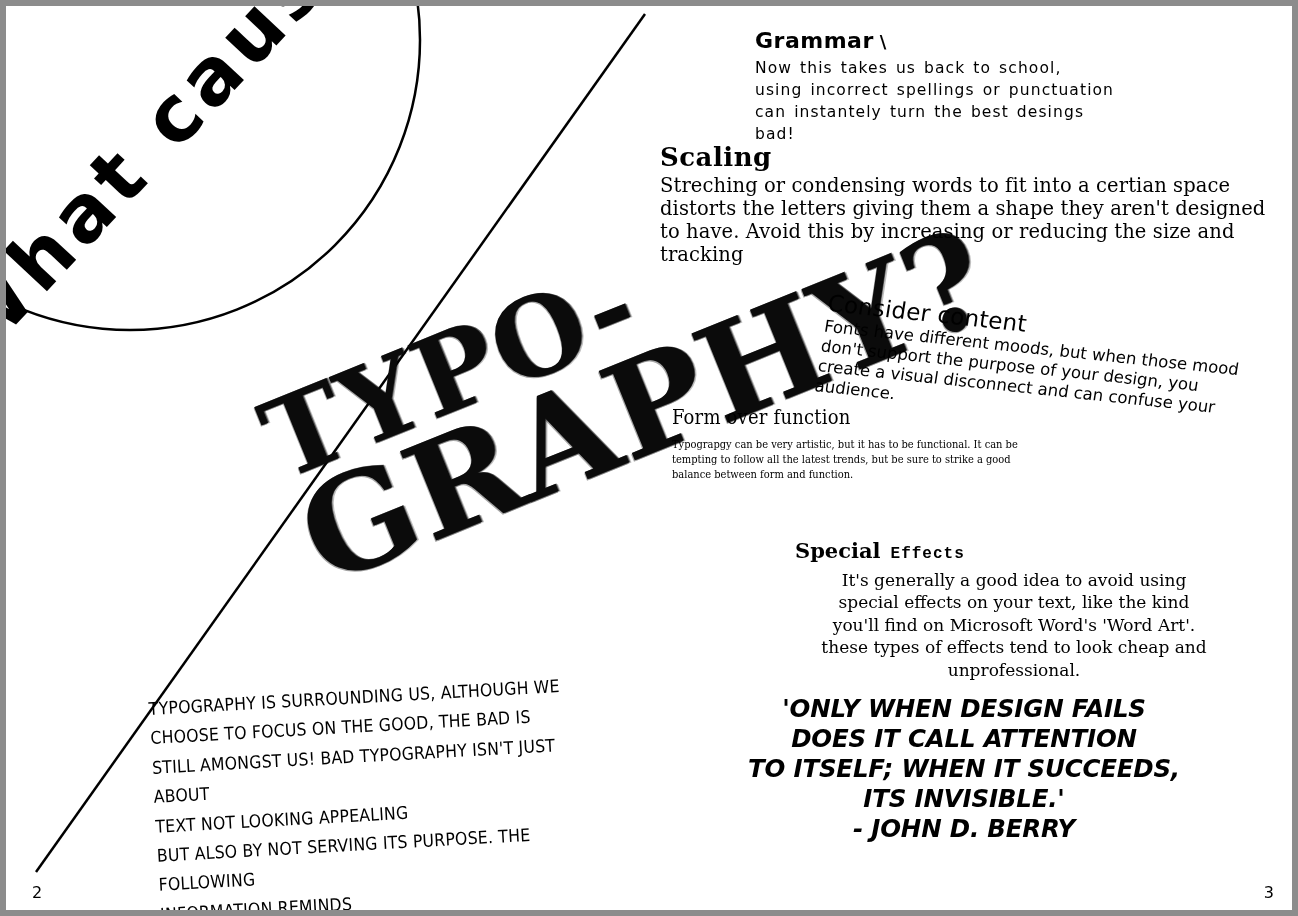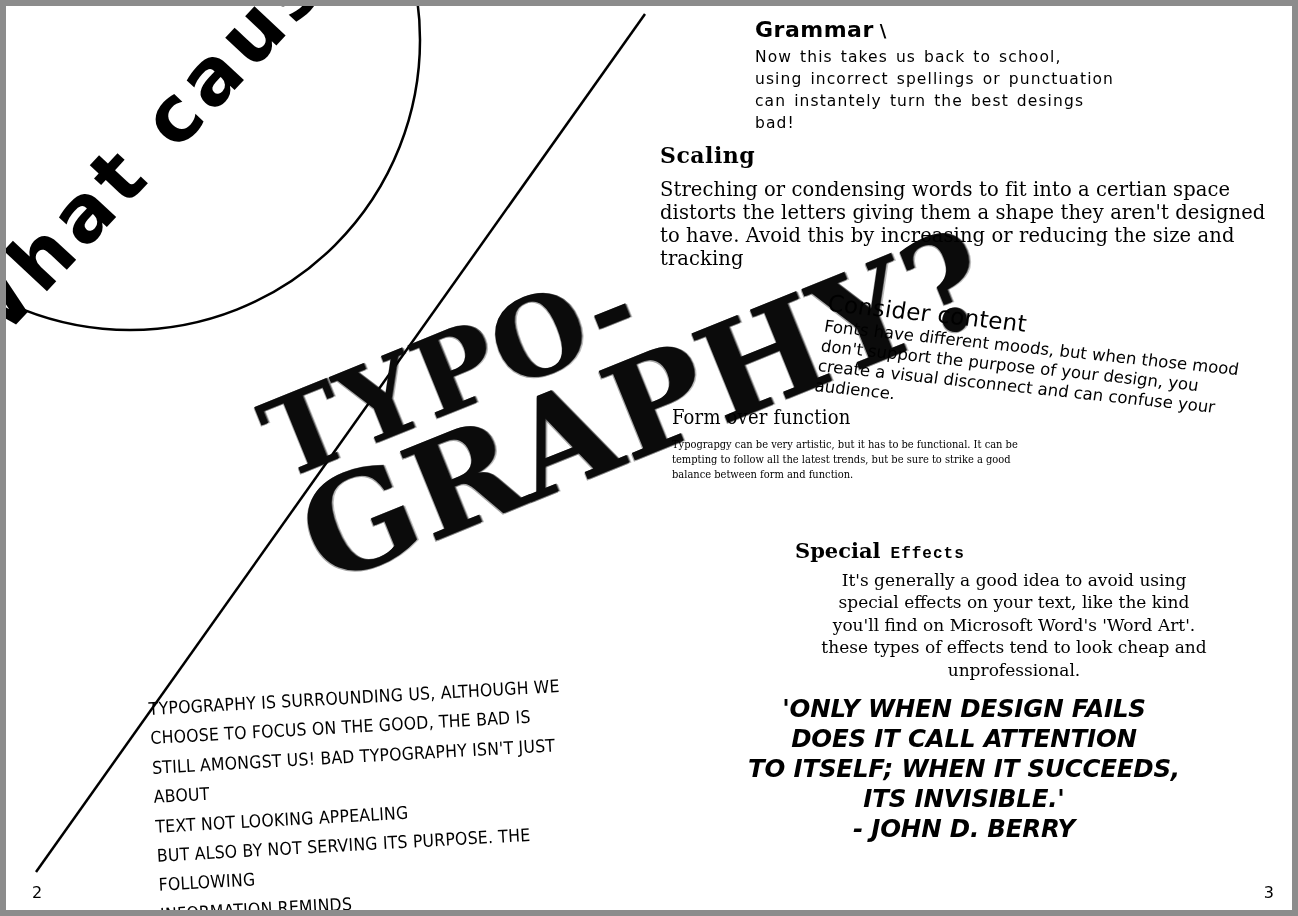--- a/index.html
+++ b/index.html
@@ -105,21 +105,21 @@
     left: 650px;
     top: 0;
     width: 620px;
     height: 916px;
     z-index: 8;
   }
 
   .block { position: absolute; }
 
   
-  #blk-grammar { left: 105px; top: 17px; width: 360px; }
+  #blk-grammar { left: 105px; top: 28px; width: 360px; }
   #blk-grammar .h {
     font-family: "DejaVu Sans", sans-serif;
     font-weight: 700;
     font-size: 22px;
     letter-spacing: 0.5px;
     margin-bottom: 4px;
   }
   #blk-grammar .h .tick {
     font-weight: 700;
     font-size: 18px;
@@ -131,23 +131,23 @@
     line-height: 1.42;
     letter-spacing: 1.1px;
     word-spacing: 2px;
   }
 
   
   #blk-scaling { left: 10px; top: 142px; width: 615px; }
   #blk-scaling .h {
     font-family: "DejaVu Serif", serif;
     font-weight: 700;
-    font-size: 22px;
+    font-size: 26px;
     letter-spacing: 0.5px;
-    margin-bottom: 10px;
+    margin-bottom: 2px;
   }
   #blk-scaling .p {
     font-family: "DejaVu Serif", serif;
     font-size: 19.5px;
     line-height: 1.18;
     letter-spacing: 0.1px;
   }
 
   
   #blk-consider {

